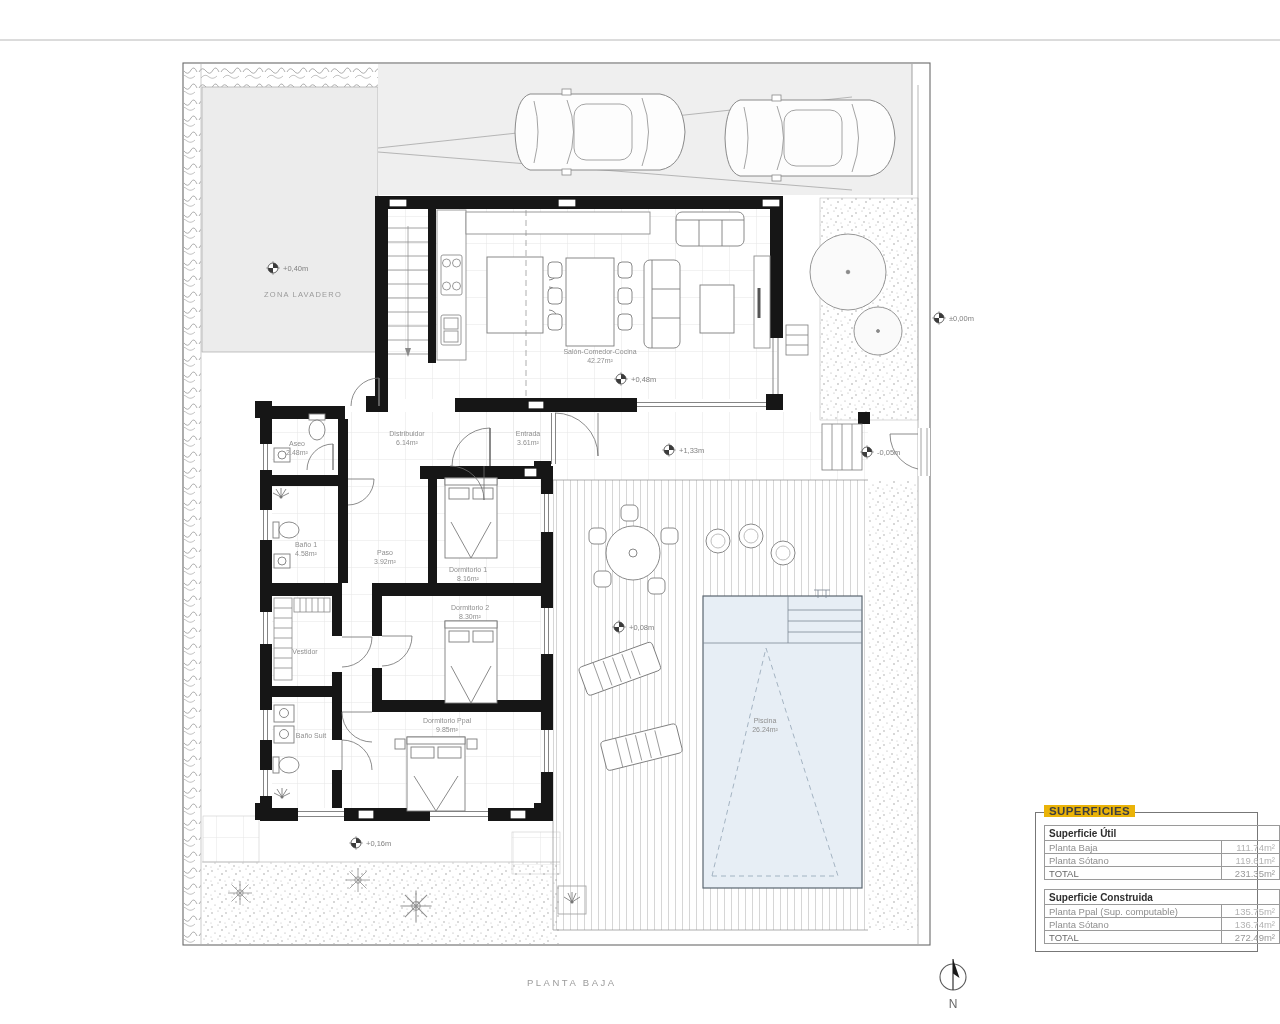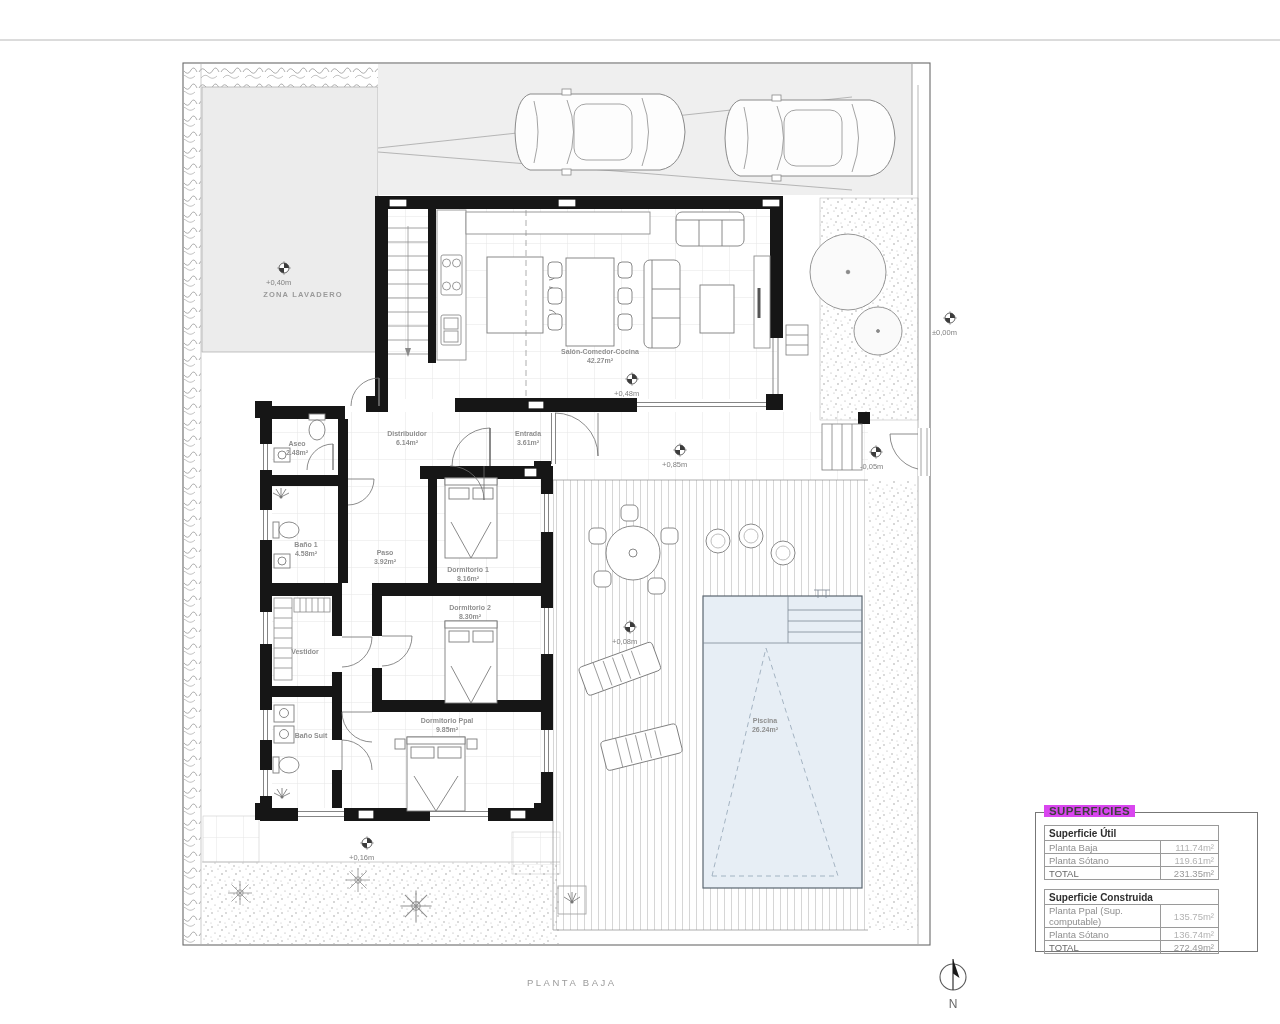--- a/index.html
+++ b/index.html
@@ -1,32 +1,32 @@
 <!DOCTYPE html>
 <html><head>
 <meta charset="utf-8">
 <style>
   html,body{margin:0;padding:0;background:#fff;}
   .canvas{position:relative;width:1280px;height:1024px;background:#fff;overflow:hidden;
           font-family:"Liberation Sans",sans-serif;}
   .plan{position:absolute;left:0;top:0;}
   .rlabel{position:absolute;transform:translate(-50%,-50%);text-align:center;font-size:7px;
           line-height:1.25;color:#8f8f8f;white-space:nowrap;}
-  .rlabel span{display:block;font-weight:bold;}
+  .rlabel span{display:block;}
   .zlabel{font-size:7.5px;letter-spacing:1.2px;color:#9a9a9a;}
-  .elev{position:absolute;display:flex;align-items:flex-end;gap:3px;font-size:7.5px;color:#828282;flex-direction:column;}
+  .elev{position:absolute;display:flex;align-items:center;gap:3px;font-size:7.5px;color:#828282;}
   .elev svg{flex:none;display:block;}
   .plan-title{position:absolute;left:527px;top:977px;font-size:9.5px;letter-spacing:2.5px;color:#9b9b9b;}
   .north{position:absolute;left:930px;top:954px;width:46px;text-align:center;}
   .north .n{display:block;font-size:12px;color:#666;margin-top:-3px;}
   .suptable{position:absolute;left:1035px;top:812px;width:223px;height:140px;border:1px solid #777;
             background:#fff;box-sizing:border-box;}
-  .sup-title{position:absolute;top:-8px;left:8px;background:#d946ef;padding:0 5px;font-weight:bold;
+  .sup-title{position:absolute;top:-8px;left:8px;background:#eab308;padding:0 5px;font-weight:bold;
              font-size:11.5px;color:#3f3f3f;letter-spacing:.4px;}
-  .sup{width:175px;margin:12px 8px 0 8px;border-collapse:collapse;font-size:9.5px;}
+  .sup{width:236px;margin:12px 8px 0 8px;border-collapse:collapse;font-size:9.5px;}
   .sup + .sup{margin-top:9px;padding-left:48px;}
   .sup td{border:1px solid #9a9a9a;padding:0 4px;height:13px;box-sizing:border-box;}
   .sup .hdr td{font-weight:bold;color:#2e2e2e;font-size:10px;height:15px;}
   .sup .lbl{color:#8e8e8e;}
   .sup .val{color:#b3b3b3;text-align:right;width:58px;}
   .sup .total .lbl{color:#686868;}
   .sup .total .val{color:#989898;text-align:right;}
 </style>
 </head>
 <body>
@@ -435,21 +435,21 @@
         <path d="M0,0 L0,-5 A5,5 0 0 1 5,0 Z M0,0 L0,5 A5,5 0 0 1 -5,0 Z" fill="#3c3c3c"></path>
       </svg>
   <span>+0,48m</span>
 </div>
 <div class="elev" style="left:662px;top:443px">
   <svg width="14" height="14" viewBox="-7 -7 14 14">
         <path d="M-7,0 H7 M0,-7 V7" stroke="#666" stroke-width="0.5"></path>
         <circle r="5" fill="#fff" stroke="#555" stroke-width="0.9"></circle>
         <path d="M0,0 L0,-5 A5,5 0 0 1 5,0 Z M0,0 L0,5 A5,5 0 0 1 -5,0 Z" fill="#3c3c3c"></path>
       </svg>
-  <span>+0,85m</span>
+  <span>+1,33m</span>
 </div>
 <div class="elev" style="left:860px;top:445px">
   <svg width="14" height="14" viewBox="-7 -7 14 14">
         <path d="M-7,0 H7 M0,-7 V7" stroke="#666" stroke-width="0.5"></path>
         <circle r="5" fill="#fff" stroke="#555" stroke-width="0.9"></circle>
         <path d="M0,0 L0,-5 A5,5 0 0 1 5,0 Z M0,0 L0,5 A5,5 0 0 1 -5,0 Z" fill="#3c3c3c"></path>
       </svg>
   <span>-0,05m</span>
 </div>
 <div class="elev" style="left:932px;top:311px">

